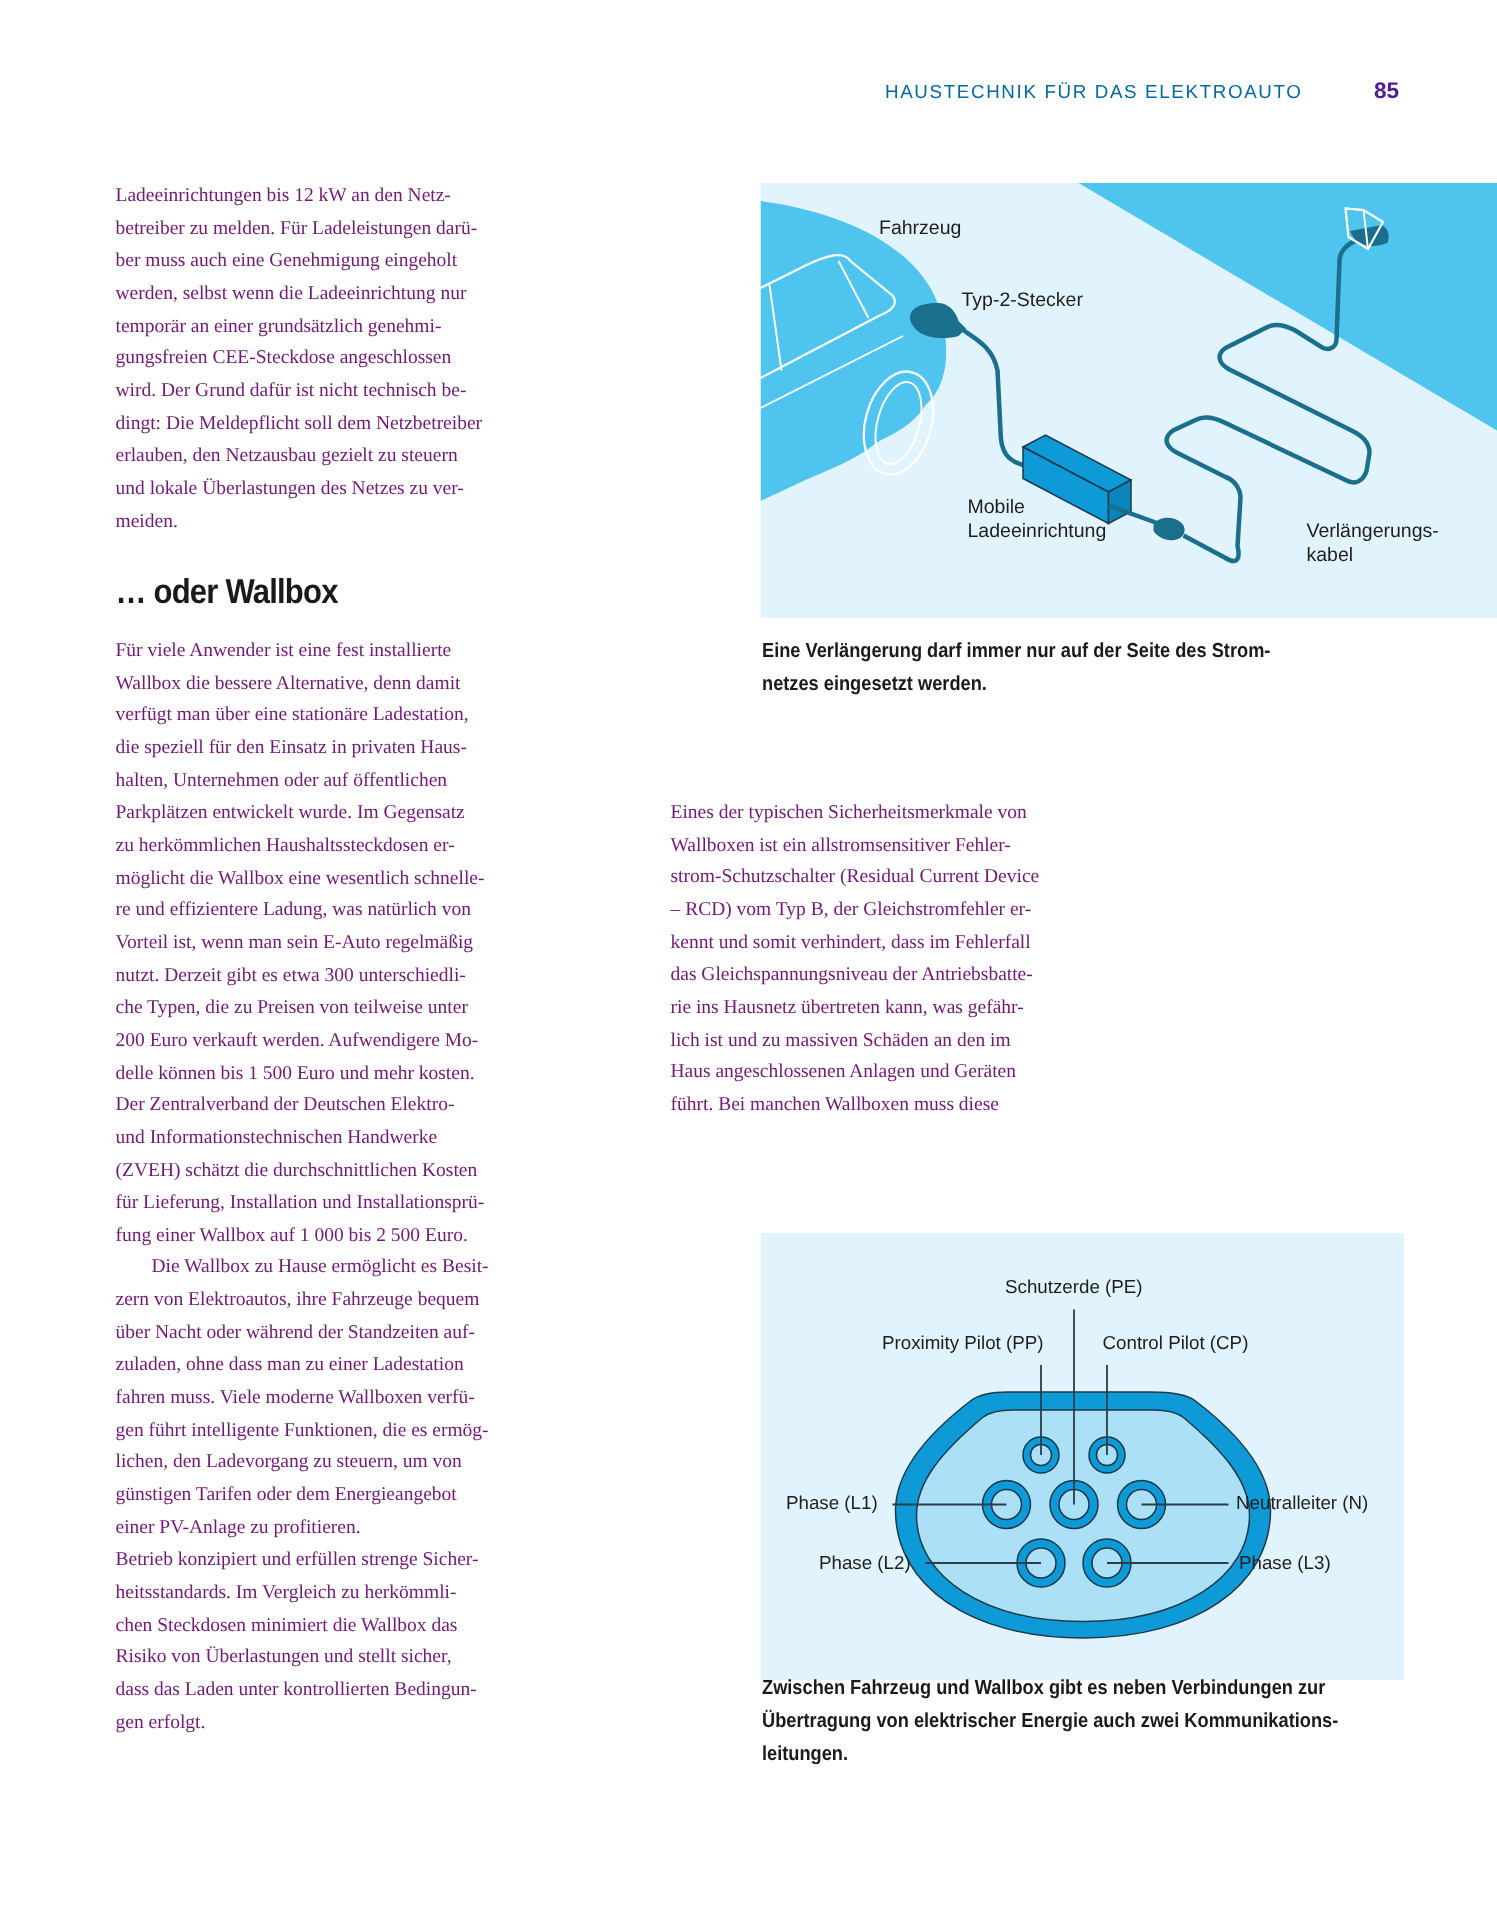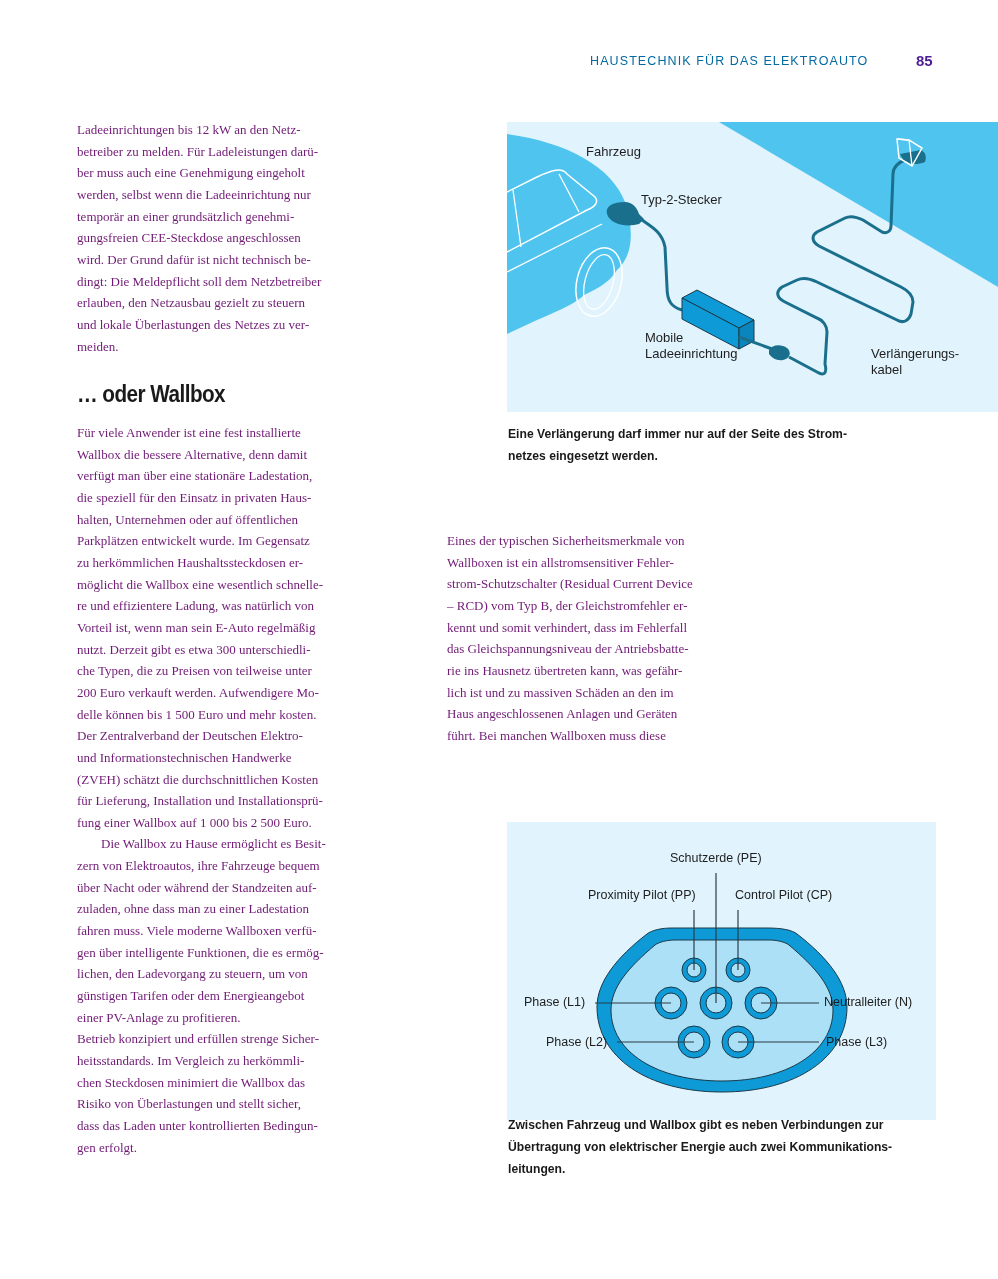--- a/index.html
+++ b/index.html
@@ -60,21 +60,21 @@
   <span class="line">und Informationstechnischen Handwerke</span>
   <span class="line">(ZVEH) schätzt die durchschnittlichen Kosten</span>
   <span class="line">für Lieferung, Installation und Installationsprü-</span>
   <span class="line">fung einer Wallbox auf 1 000 bis 2 500 Euro.</span>
 
   <span class="line indent">Die Wallbox zu Hause ermöglicht es Besit-</span>
   <span class="line">zern von Elektroautos, ihre Fahrzeuge bequem</span>
   <span class="line">über Nacht oder während der Standzeiten auf-</span>
   <span class="line">zuladen, ohne dass man zu einer Ladestation</span>
   <span class="line">fahren muss. Viele moderne Wallboxen verfü-</span>
-  <span class="line">gen über intelligente Funktionen, die es ermög-</span>
+  <span class="line">gen führt intelligente Funktionen, die es ermög-</span>
   <span class="line">lichen, den Ladevorgang zu steuern, um von</span>
   <span class="line">günstigen Tarifen oder dem Energieangebot</span>
   <span class="line">einer PV-Anlage zu profitieren.</span>
 
   <span class="line">Betrieb konzipiert und erfüllen strenge Sicher-</span>
   <span class="line">heitsstandards. Im Vergleich zu herkömmli-</span>
   <span class="line">chen Steckdosen minimiert die Wallbox das</span>
   <span class="line">Risiko von Überlastungen und stellt sicher,</span>
   <span class="line">dass das Laden unter kontrollierten Bedingun-</span>
   <span class="line">gen erfolgt.</span>

